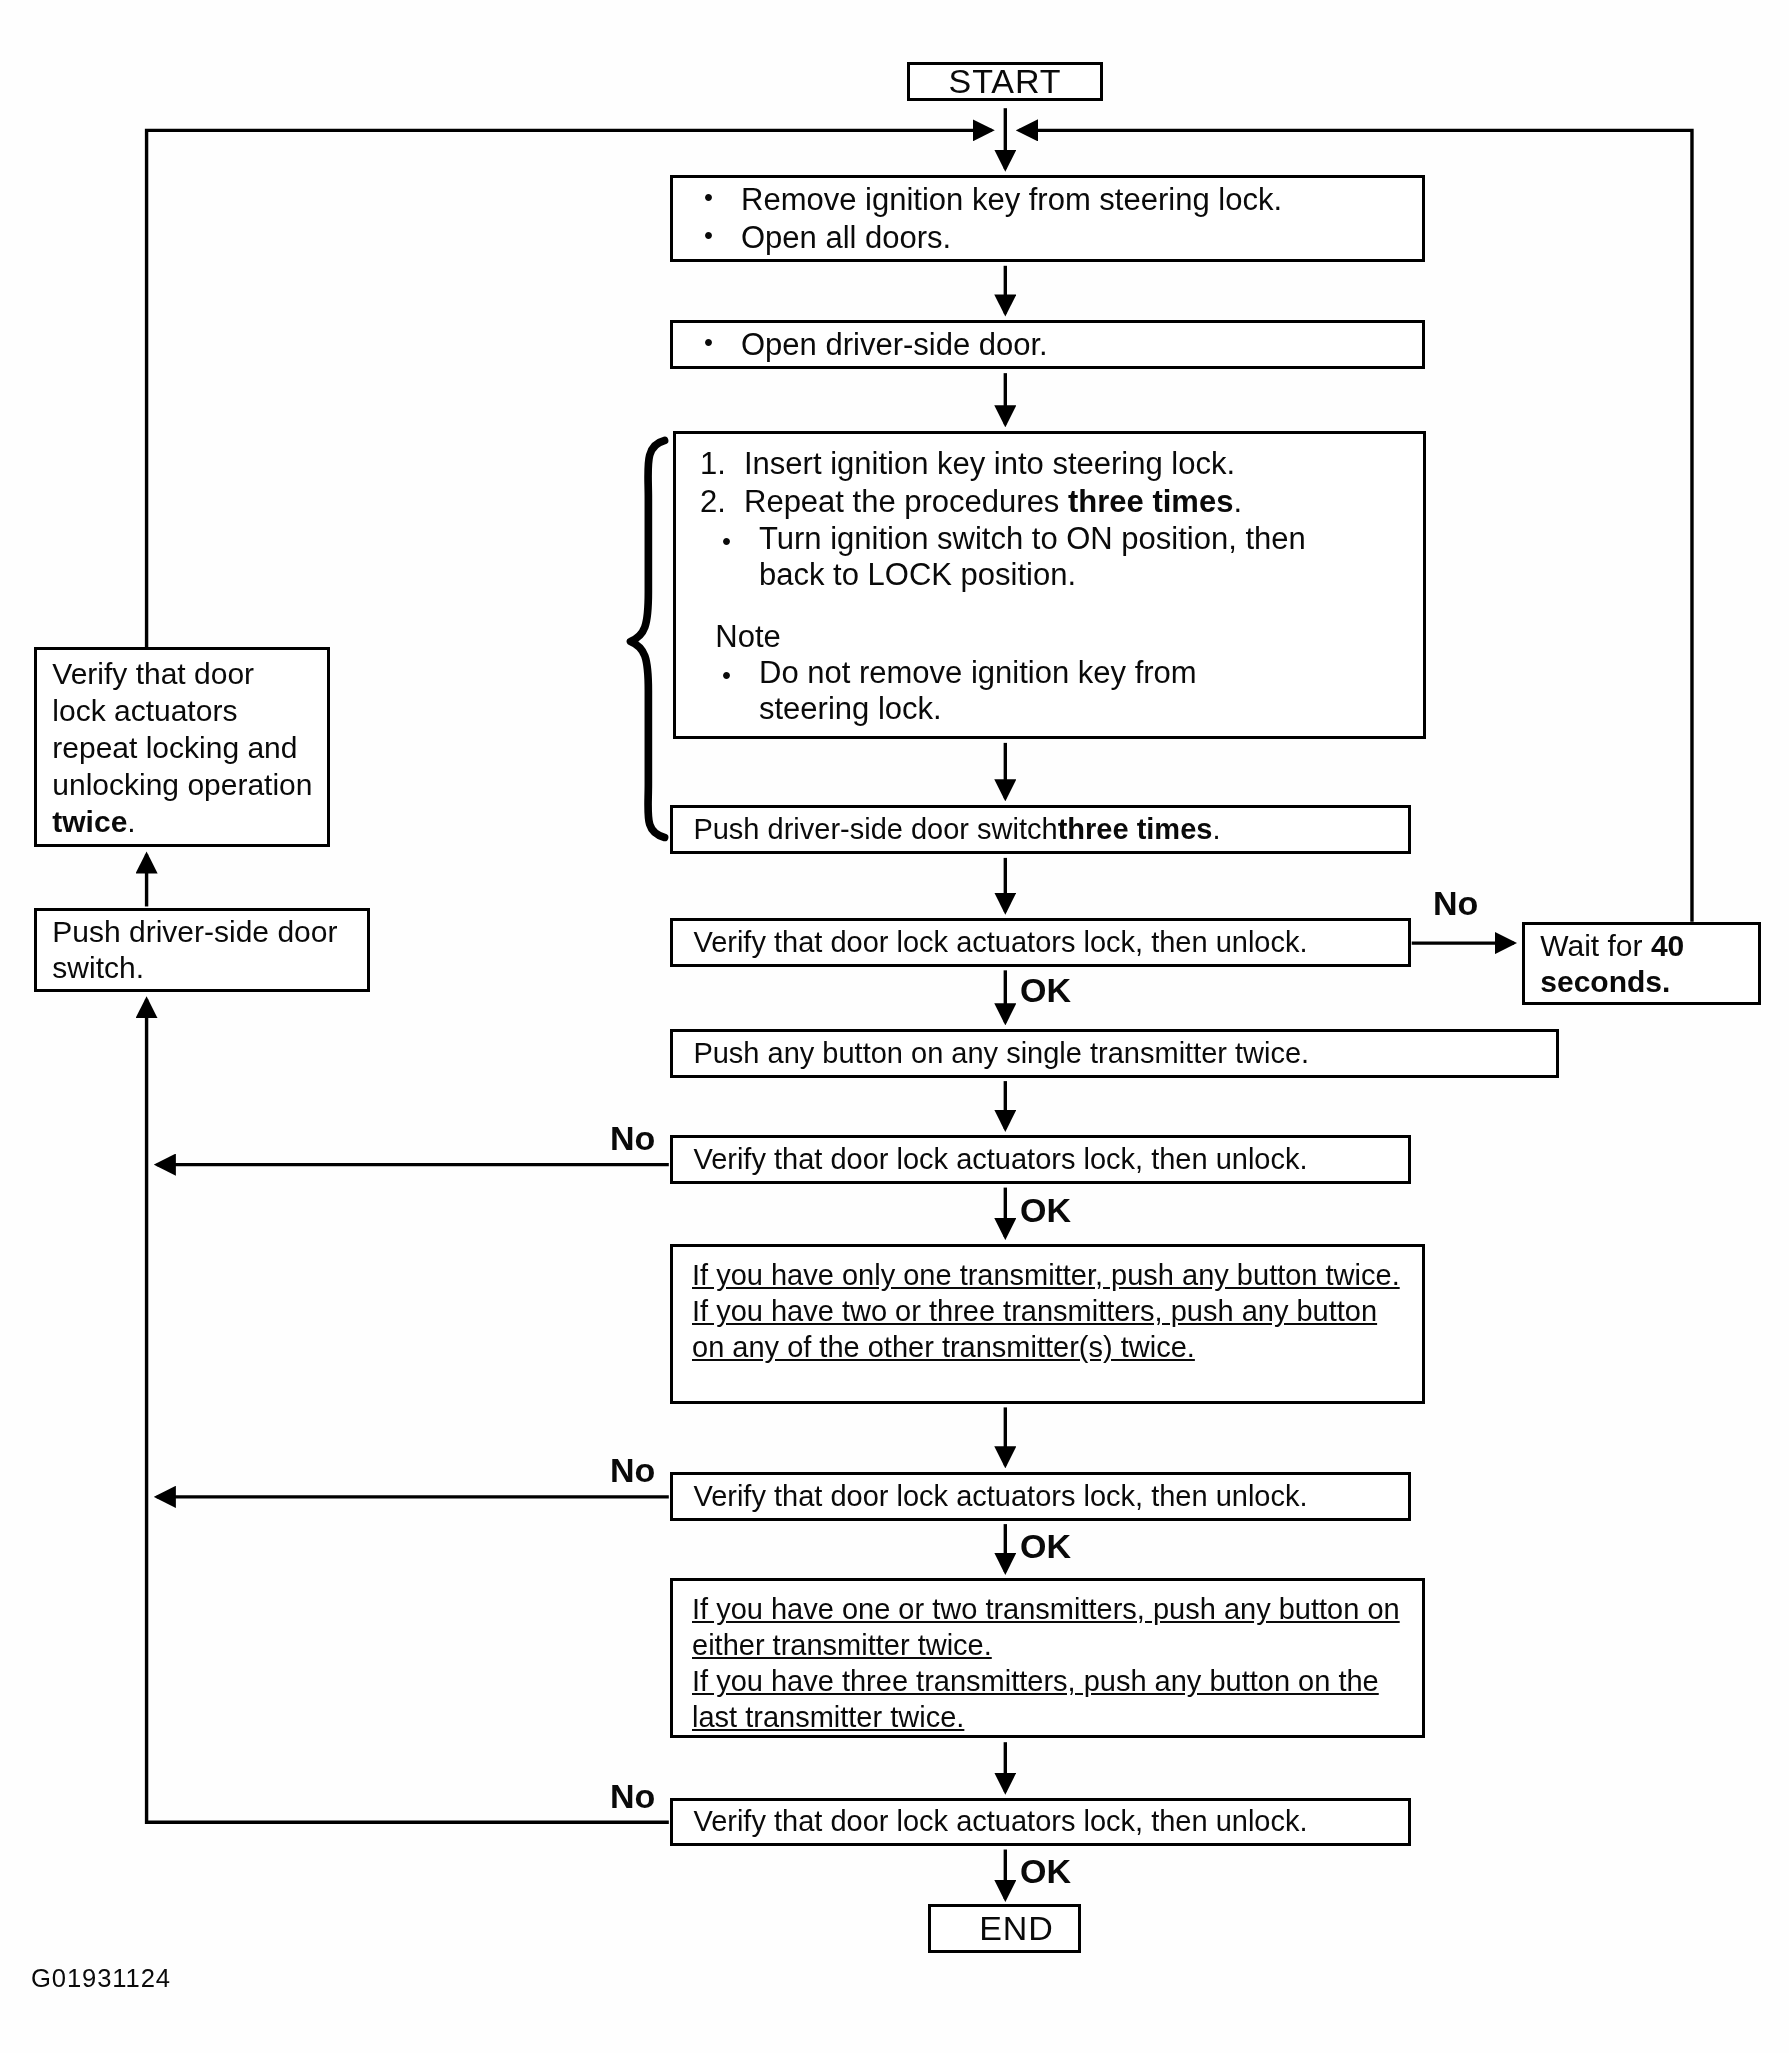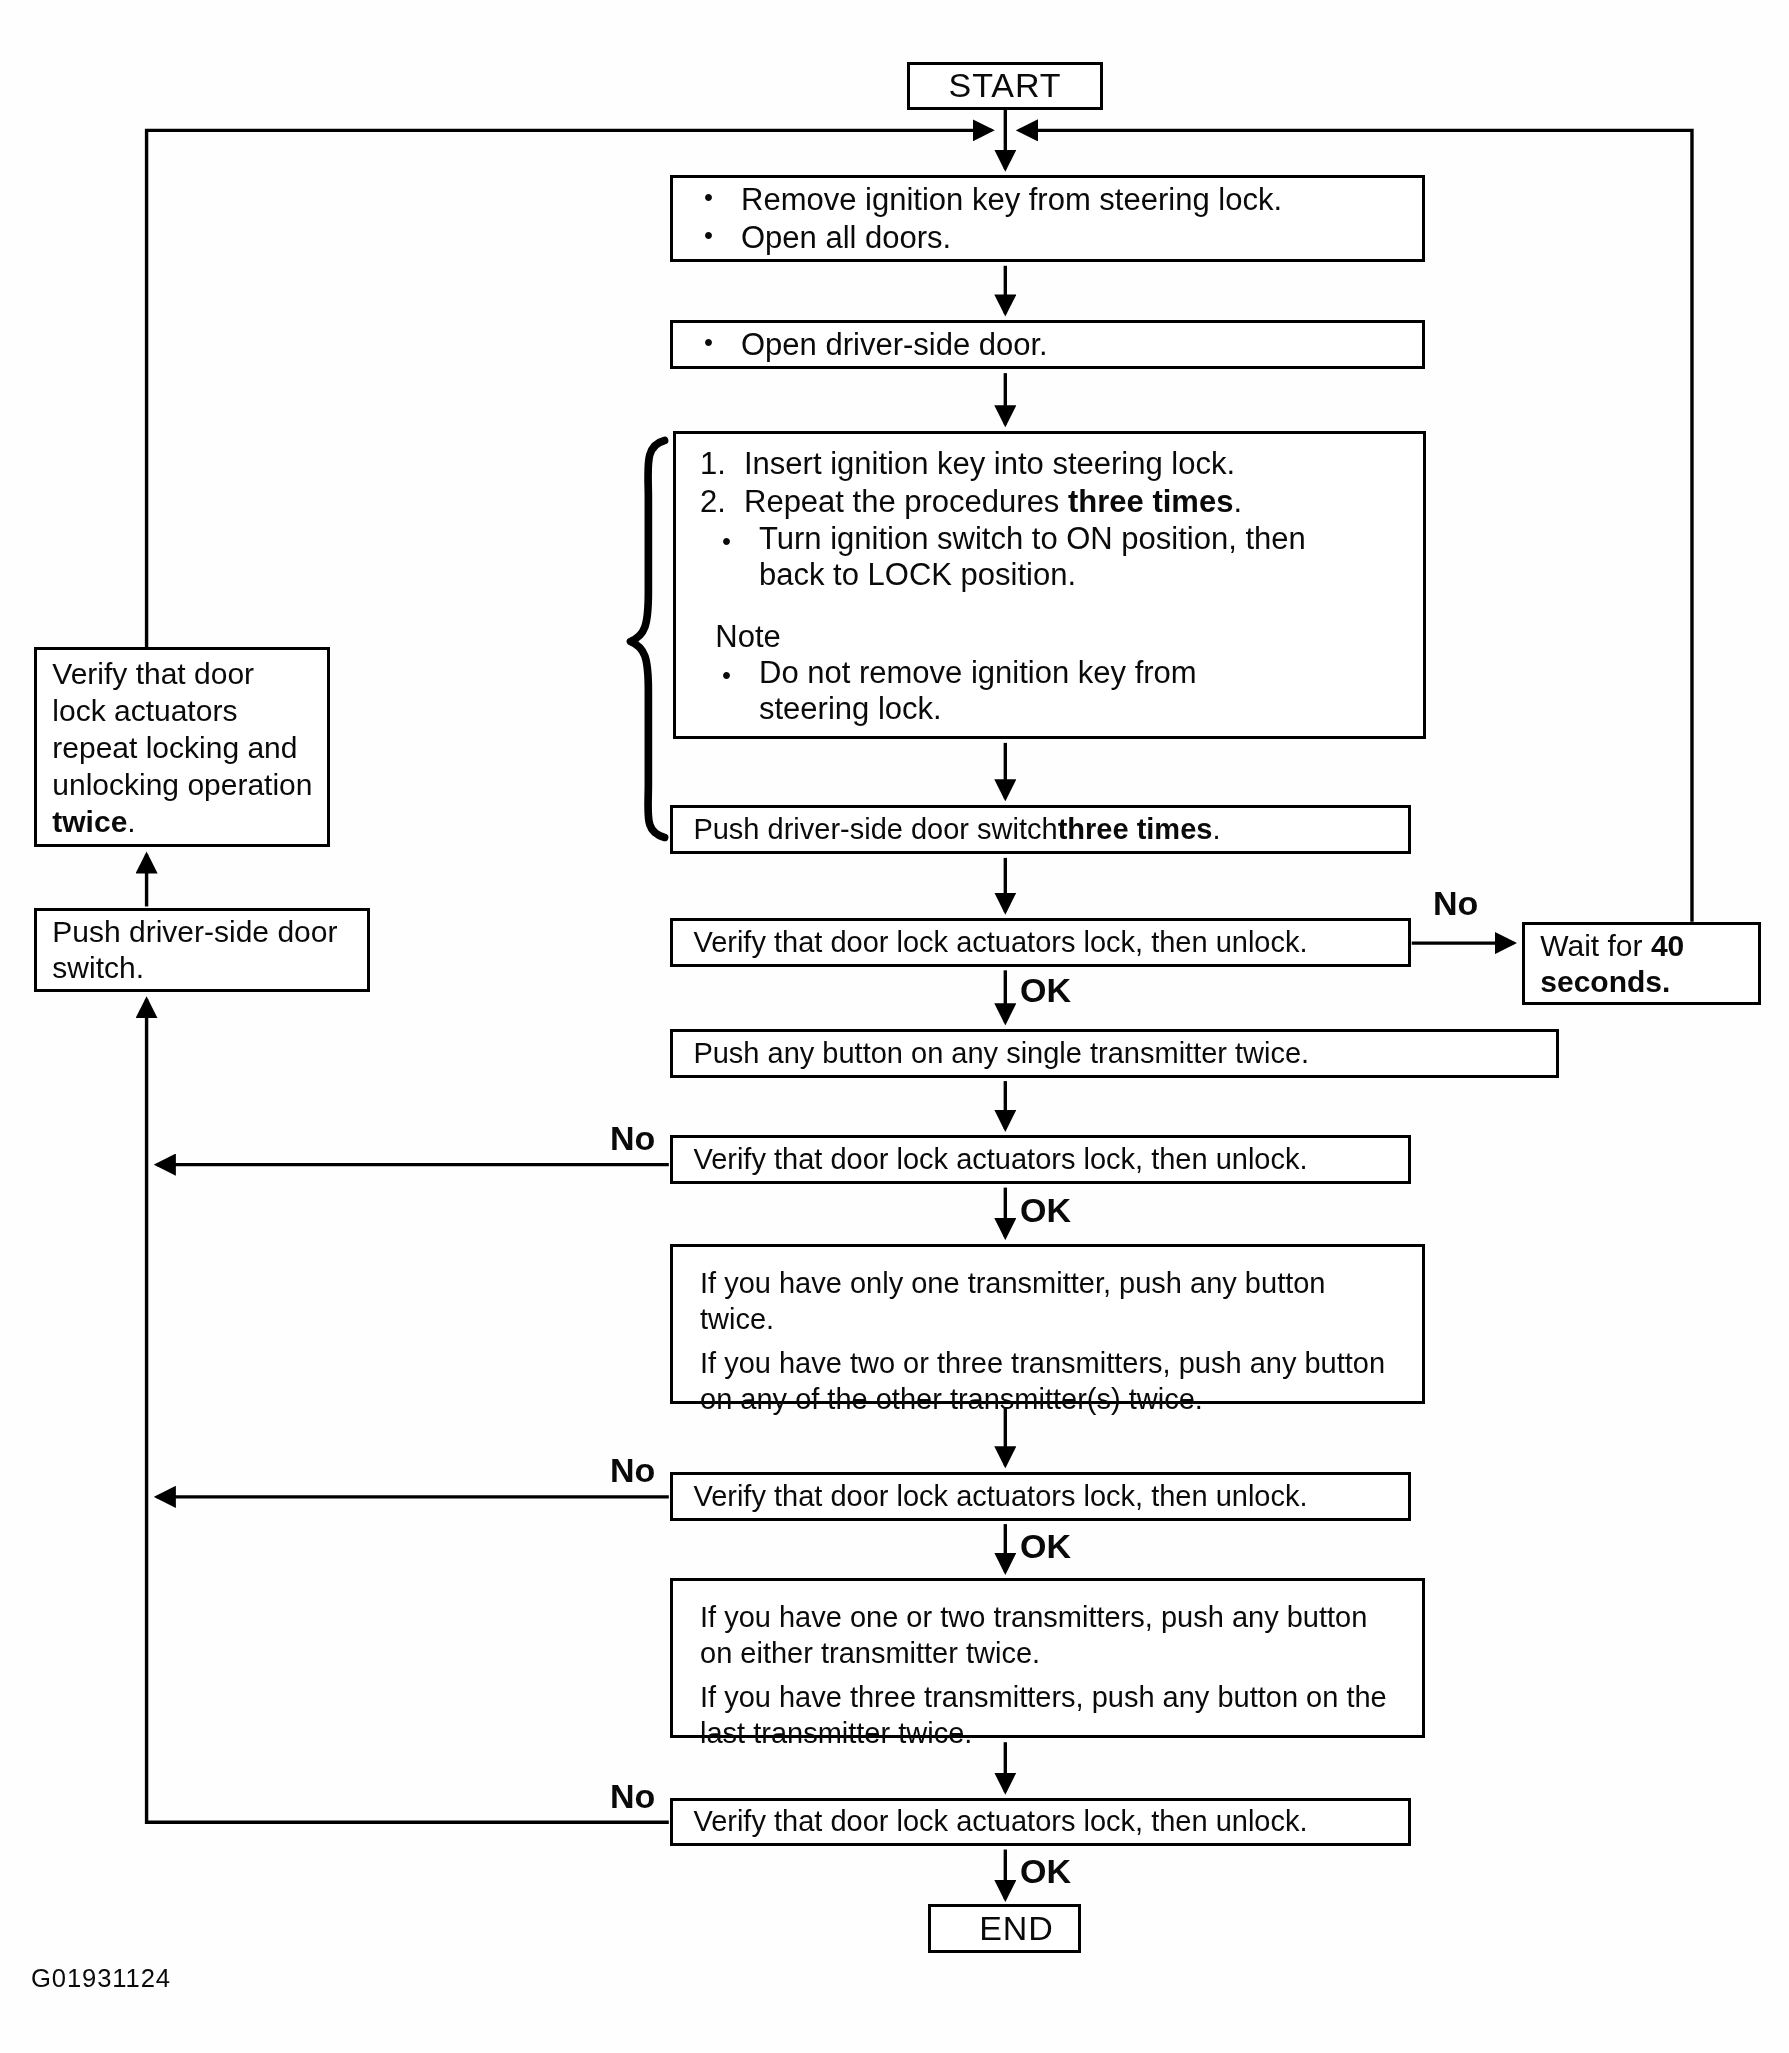--- a/index.html
+++ b/index.html
@@ -19,21 +19,21 @@
   .list{display:flex;flex-direction:column;justify-content:center;padding:5.1px 10.2px 5.1px 31px;font-size:31px;}
   .li{display:flex;}
   .bullet{width:37px;flex:0 0 37px;font-size:25.6px;padding-top:1.7px;}
   .bigbox{padding:12px 13.6px 5.1px 24px;font-size:31px;line-height:36px;}
   .row{display:flex;margin-bottom:1.7px;}
   .num{width:44px;flex:0 0 44px;}
   .sub{margin-left:22px;}
   .gap{height:24px;}
   .note-title{margin-left:15.3px;}
   .para{padding:10.2px 15.3px 5.1px 19px;font-size:29px;line-height:36px;}
-  .para p{margin:8px;}
+  .para p{margin:0;text-decoration:underline;}
   .blocktext{display:flex;flex-direction:column;justify-content:center;padding:3.4px 12px 3.4px 15.3px;
     font-size:30px;line-height:36px;}
   .free{position:absolute;z-index:1;background:transparent;border:none;}
   .flowlabel{font-weight:700;font-size:34px;line-height:1;}
   .timing{font-size:31px;line-height:39px;}
   .figcode{font-size:25.6px;letter-spacing:0.9px;}
   b,.bold{font-weight:700;}
 </style>
 </head>
 <body>
@@ -63,21 +63,21 @@
       <path d="M1180,1789 L1180,1845" marker-end="url(#arr)"></path>
       <path d="M785,1757 L184,1757" marker-end="url(#arr)"></path>
       <path d="M1180,2045 L1180,2103" marker-end="url(#arr)"></path>
       <path d="M1180,2171 L1180,2229" marker-end="url(#arr)"></path>
       <path d="M785,2139 L172,2139 L172,1173" marker-end="url(#arr)"></path>
       <path d="M172,1064 L172,1003" marker-end="url(#arr)"></path>
     </g>
     <path d="M780,517 C756,523 761,548 761,585 L761,695 C761,734 757,746 740,753 C757,760 761,772 761,811 L761,920 C761,957 756,977 780,983" stroke="#000" stroke-width="9" fill="none" stroke-linecap="round" stroke-linejoin="round"></path>
   </svg>
 
-  <div class="node terminal" style="left:907px;top:62px;width:196px;height:48px;">START</div>
+  <div class="node terminal" style="left:907px;top:62px;width:196px;height:39px;">START</div>
 
   <div class="node list" style="left:670px;top:175px;width:755px;height:87px;">
     <div class="li">
       <span class="bullet">•</span>
       <span>Remove ignition key from steering lock.</span>
     </div>
     <div class="li">
       <span class="bullet">•</span>
       <span>Open all doors.</span>
     </div>

